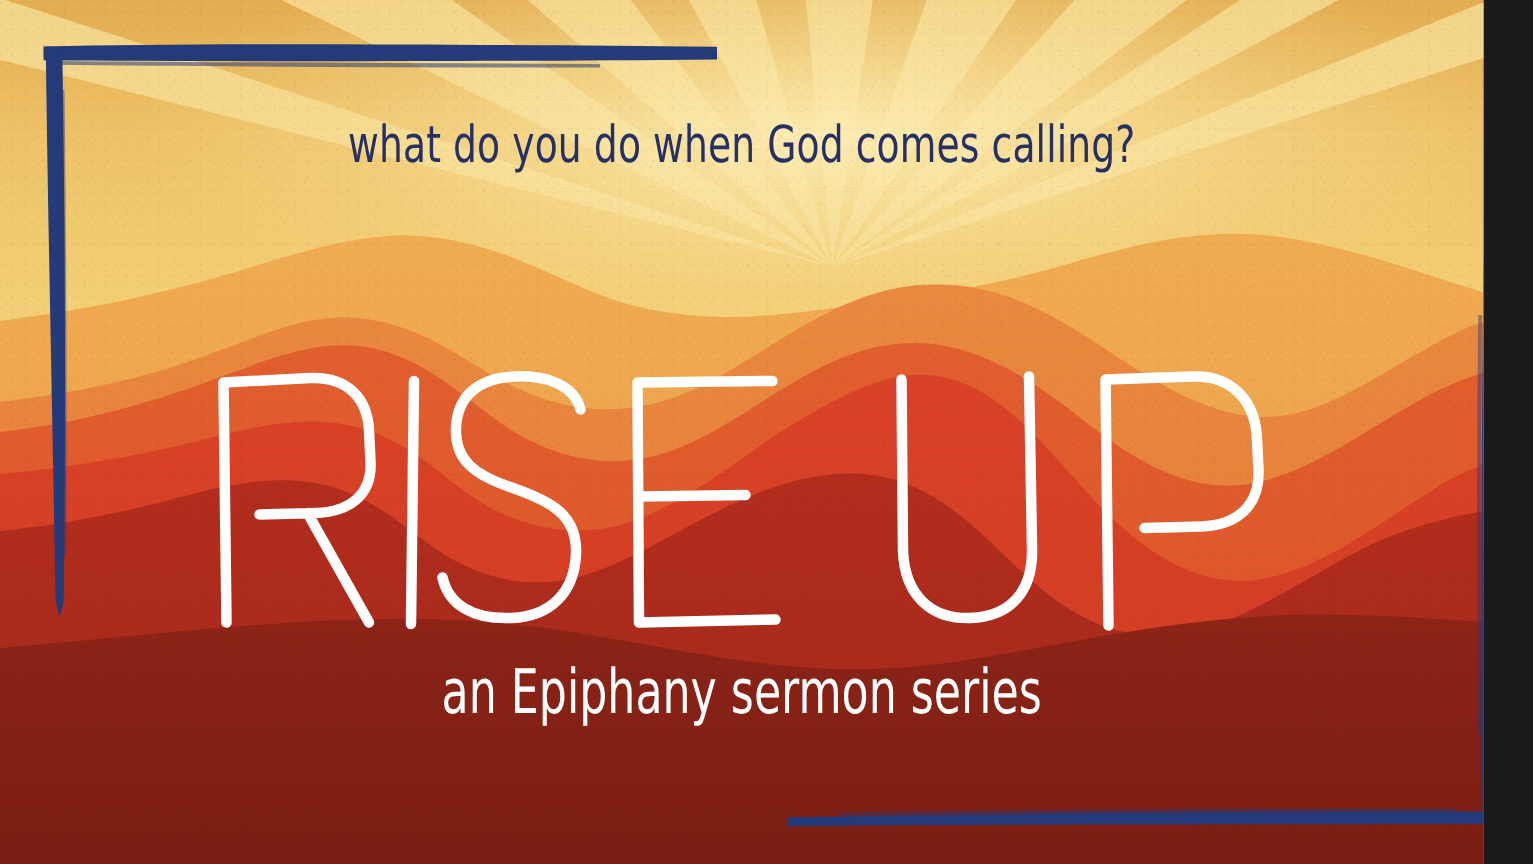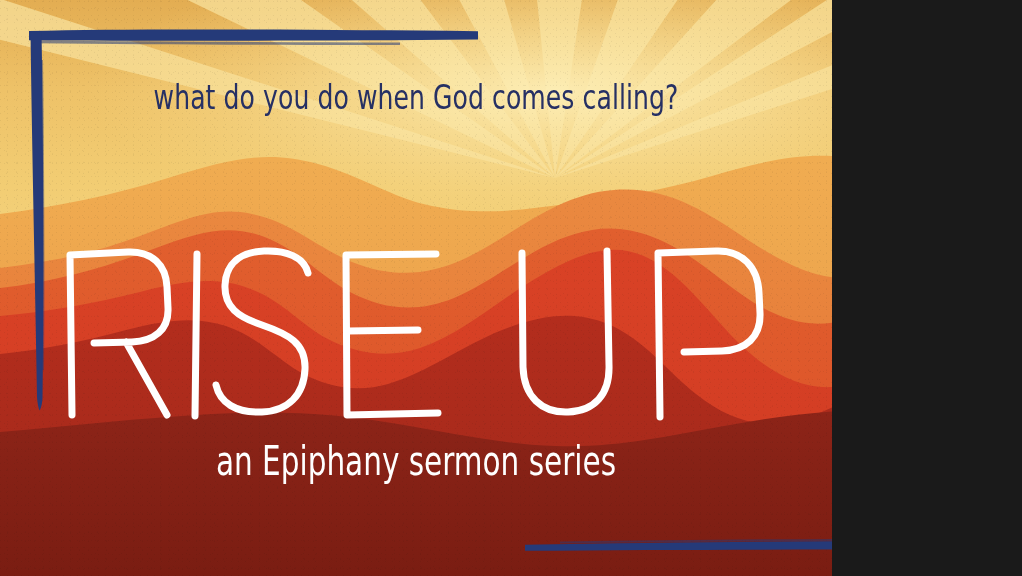--- a/index.html
+++ b/index.html
@@ -2,21 +2,21 @@
 <html><head>
 <meta charset="utf-8">
 <style>
   html, body {
     margin: 0;
     padding: 0;
     background: #1a1a1a;
   }
   #slide {
     position: relative;
-    width: 832px;
+    width: 989px;
     height: 576px;
     overflow: hidden;
     font-family: "Liberation Sans", sans-serif;
     background: #3b82f6;
   }
   #bg-svg {
     position: absolute;
     inset: 0;
     width: 1022px;
     height: 576px;

